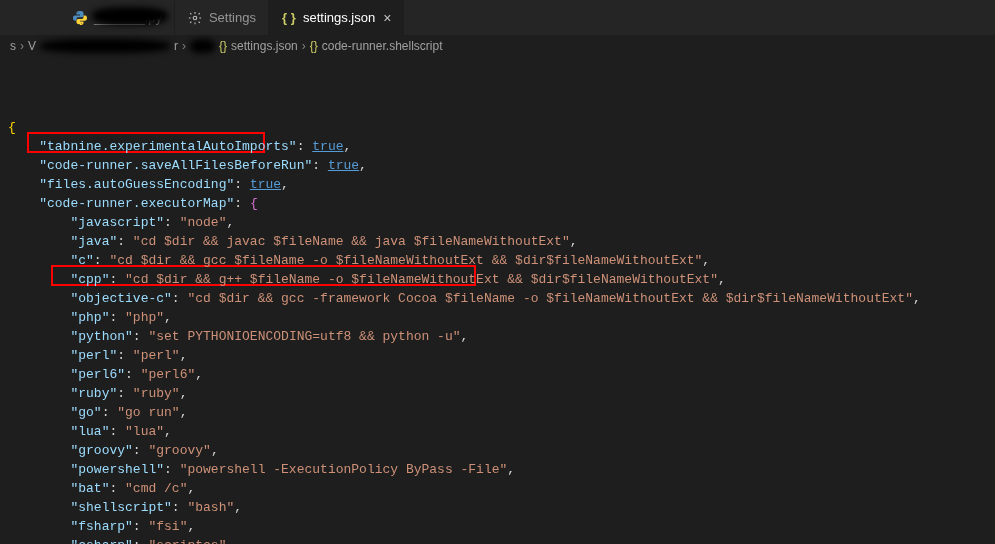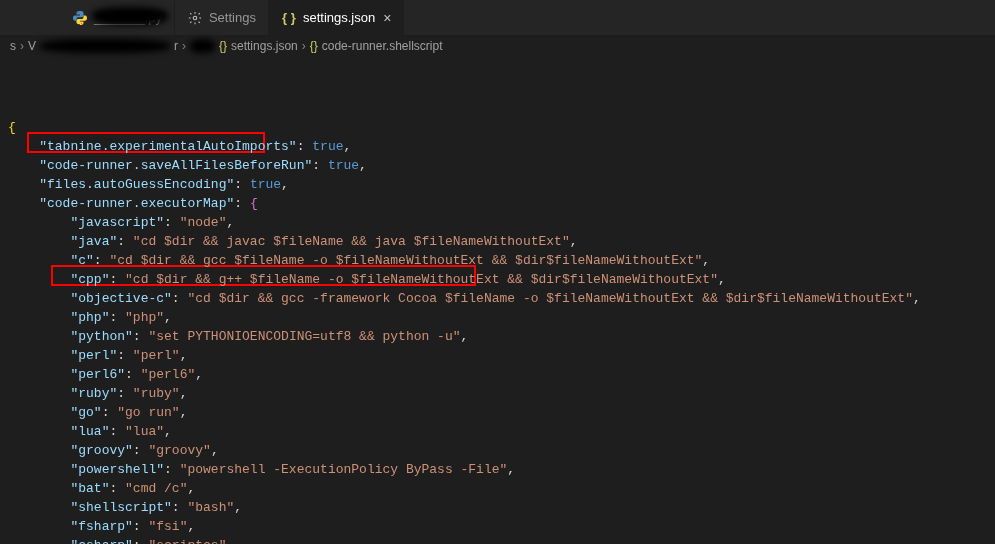--- a/index.html
+++ b/index.html
@@ -50,21 +50,21 @@
   .editor {
     padding: 4px 8px;
     line-height: 19px;
     white-space: pre;
     position: relative;
   }
   .tok-y { color:#ffd700; }
   .tok-bracket2 { color:#da70d6; }
   .tok-key { color:#9cdcfe; }
   .tok-str { color:#ce9178; }
-  .tok-bool { color:#569cd6; }
+  .tok-bool { color:#569cd6;text-decoration:underline; }
   .tok-punc { color:#d4d4d4; }
   .code-line { display:block; position:relative; }
   .highlight-box {
     border: 2px solid #ff0000;
     position: absolute;
     pointer-events: none;
   }
   .smudge {
     position:absolute;
     background:#000000;

